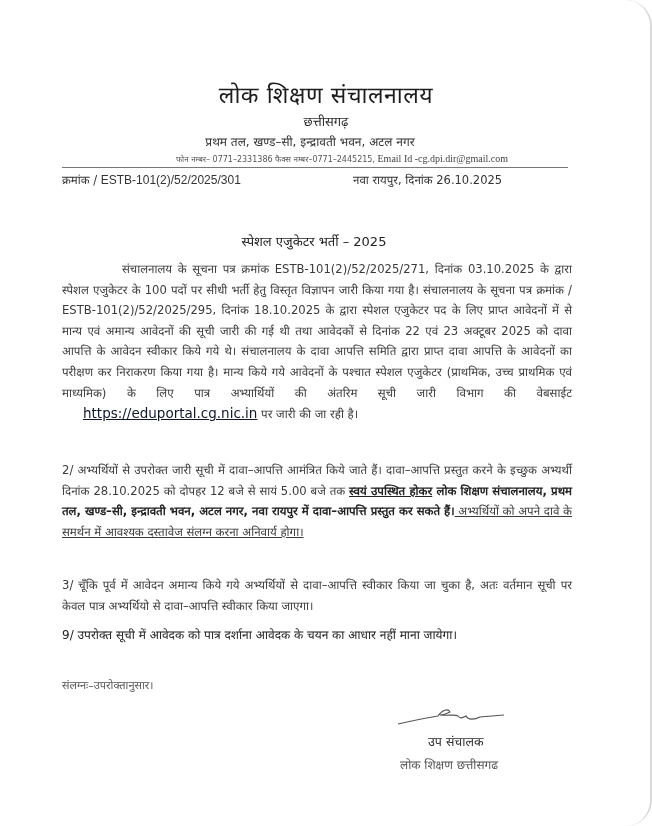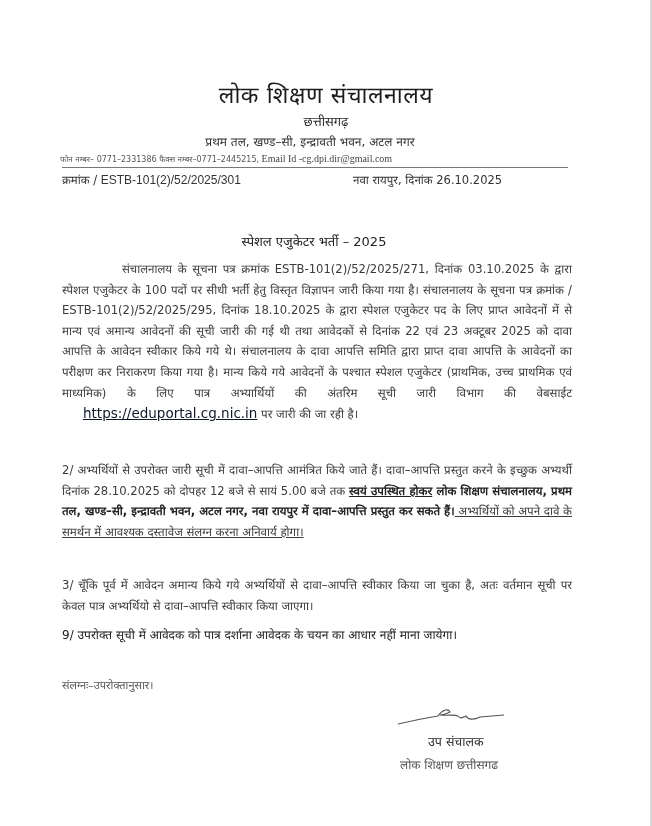--- a/index.html
+++ b/index.html
@@ -6,29 +6,30 @@
   html, body { width: 652px; height: 826px; background: #ffffff; overflow: hidden; }
   body {
     position: relative;
     font-family: "DejaVu Sans", "Liberation Sans", sans-serif;
     color: #2a2a2a;
   }
   .page {
     position: absolute; left: 0; top: 0; width: 652px; height: 826px;
     background: #ffffff;
     border-right: 2px solid #d9d9d9;
+    border-radius: 26px;
   }
   .abs { position: absolute; white-space: nowrap; }
   .hdr-title {
     left: 0; width: 652px; top: 78px; text-align: center;
     font-size: 23px; color: #1c1c1c; letter-spacing: 0.5px;
   }
   .hdr-state { left: 0; width: 652px; top: 112px; text-align: center; font-size: 13px; color: #2c2c2c; }
   .hdr-address { left: 0; width: 620px; top: 133px; text-align: center; font-size: 12px; color: #333; }
-  .hdr-contact { left: 0; width: 624px; top: 153px; text-align: left; font-size: 8px; color: #555; padding-left: 60px; }
+  .hdr-contact { left: 0; width: 624px; top: 153px; text-align: center; font-size: 8px; color: #555; padding-left: 60px; }
   .hdr-contact .email { font-family: "Liberation Serif", serif; font-size: 10px; color: #444; }
   .hdr-rule { left: 62px; top: 167px; width: 506px; height: 0; border-top: 1.5px solid #777; }
   .ref-line { left: 62px; top: 172px; font-size: 11.5px; color: #333; }
   .ref-line .code { font-family: Liberation Sans, sans-serif; font-size: 12px; }
   .date-line { left: 353px; top: 172px; font-size: 11.5px; color: #333; }
   .notice-label { left: 0; width: 652px; top: 205px; text-align: center; font-size: 13px; color: #222; }
   .subject { left: 0; width: 628px; top: 232px; text-align: center; font-size: 13px; color: #222; }
 
   .body-text {
     position: absolute; left: 62px; width: 510px;

